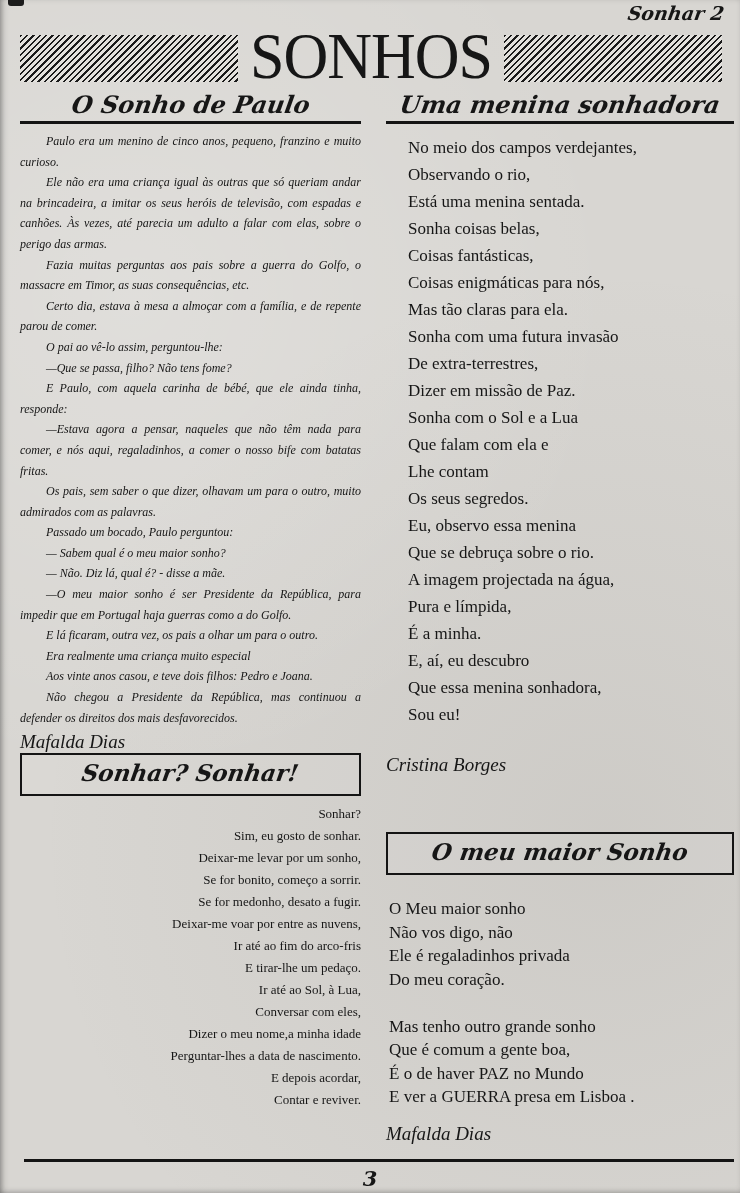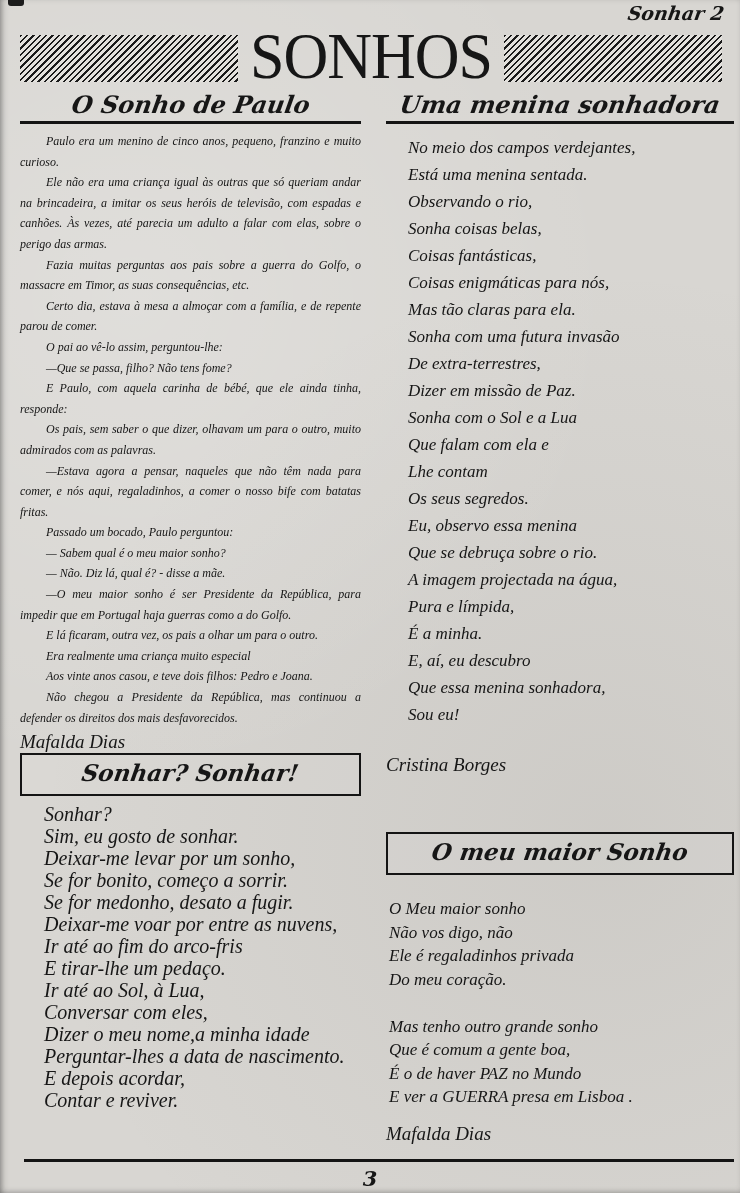--- a/index.html
+++ b/index.html
@@ -58,22 +58,22 @@
     background:rgba(255,255,255,.06);
   }
   .boxed-title .script{font-size:23px;line-height:26px;}
   .story{margin-top:7px;font-size:12px;line-height:20.6px;text-align:justify;font-style:italic;}
   .story p{margin:0;text-indent:26px;}
   .author{
     font-style:italic;font-size:19px;
     padding-right:2px;margin-top:3px;
   }
   .poem{margin-top:9px;}
-  .poem .poem-line{min-height:22px;font-style:italic;}
-  .poem-left{font-size:20px;line-height:22px;padding-left:24px;margin-top:7px;}
+  .poem .poem-line{min-height:22px;}
+  .poem-left{font-size:13px;line-height:22px;padding-left:24px;margin-top:7px;text-align:right;}
   .poem-left .poem-line{min-height:22px;}
   .poem-r1{font-size:17px;line-height:27px;padding-left:22px;margin-top:10px;}
   .poem-r1 .poem-line{min-height:27px;}
   .poem-r2{font-size:17px;line-height:23.5px;padding-left:3px;margin-top:22px;}
   .poem-r2 .poem-line{min-height:23.5px;}
   .author-r1{margin-top:26px;}
   .box-r2{margin-top:56px;}
   .author-r2{margin-top:14px;}
   
   .footer-rule{position:absolute;left:24px;right:6px;bottom:31px;height:3px;background:#141414;}
@@ -104,22 +104,22 @@
     </div>
 
     <div class="story">
         <p>Paulo era um menino de cinco anos, pequeno, franzino e muito curioso.</p>
         <p>Ele não era uma criança igual às outras que só queriam andar na brincadeira, a imitar os seus heróis de televisão, com espadas e canhões. Às vezes, até parecia um adulto a falar com elas, sobre o perigo das armas.</p>
         <p>Fazia muitas perguntas aos pais sobre a guerra do Golfo, o massacre em Timor, as suas consequências, etc.</p>
         <p>Certo dia, estava à mesa a almoçar com a família, e de repente parou de comer.</p>
         <p>O pai ao vê-lo assim, perguntou-lhe:</p>
         <p>—Que se passa, filho? Não tens fome?</p>
         <p>E Paulo, com aquela carinha de bébé, que ele ainda tinha, responde:</p>
+        <p>—Estava agora a pensar, naqueles que não têm nada para comer, e nós aqui, regaladinhos, a comer o nosso bife com batatas fritas.</p>
         <p>Os pais, sem saber o que dizer, olhavam um para o outro, muito admirados com as palavras.</p>
-        <p>—Estava agora a pensar, naqueles que não têm nada para comer, e nós aqui, regaladinhos, a comer o nosso bife com batatas fritas.</p>
         <p>Passado um bocado, Paulo perguntou:</p>
         <p>— Sabem qual é o meu maior sonho?</p>
         <p>— Não. Diz lá, qual é? - disse a mãe.</p>
         <p>—O meu maior sonho é ser Presidente da República, para impedir que em Portugal haja guerras como a do Golfo.</p>
         <p>E lá ficaram, outra vez, os pais a olhar um para o outro.</p>
         <p>Era realmente uma criança muito especial</p>
         <p>Aos vinte anos casou, e teve dois filhos: Pedro e Joana.</p>
         <p>Não chegou a Presidente da República, mas continuou a defender os direitos dos mais desfavorecidos.</p>
       </div>
 
@@ -149,22 +149,22 @@
   </div>
 
   <div class="col-right">
 
     <div class="rule-title">
       <span class="script">Uma menina sonhadora</span>
     </div>
 
     <div class="poem poem-r1">
         <div class="poem-line">No meio dos campos verdejantes,</div>
+        <div class="poem-line">Observando o rio,</div>
         <div class="poem-line">Está uma menina sentada.</div>
-        <div class="poem-line">Observando o rio,</div>
         <div class="poem-line">Sonha coisas belas,</div>
         <div class="poem-line">Coisas fantásticas,</div>
         <div class="poem-line">Coisas enigmáticas para nós,</div>
         <div class="poem-line">Mas tão claras para ela.</div>
         <div class="poem-line">Sonha com uma futura invasão</div>
         <div class="poem-line">De extra-terrestres,</div>
         <div class="poem-line">Dizer em missão de Paz.</div>
         <div class="poem-line">Sonha com o Sol e a Lua</div>
         <div class="poem-line">Que falam com ela e</div>
         <div class="poem-line">Lhe contam</div>

